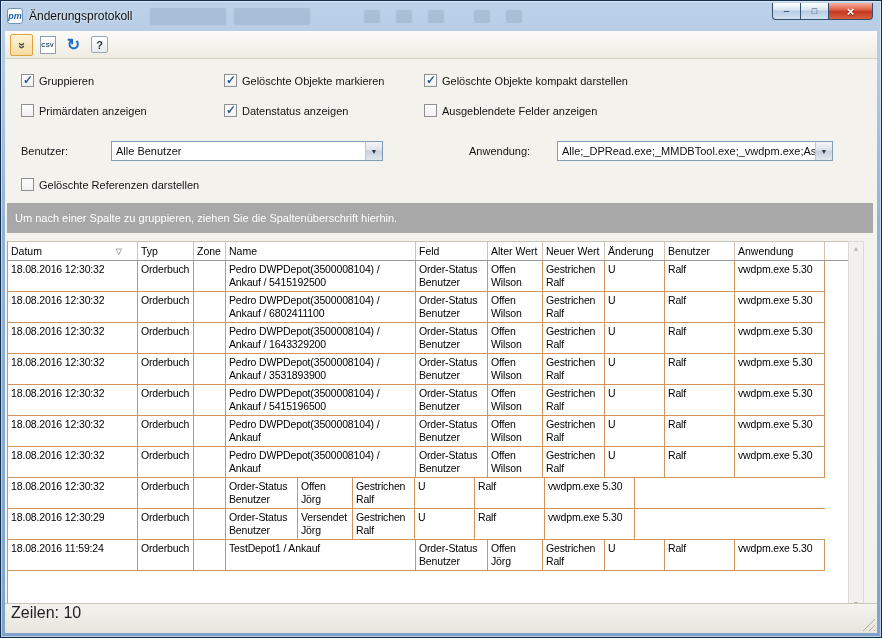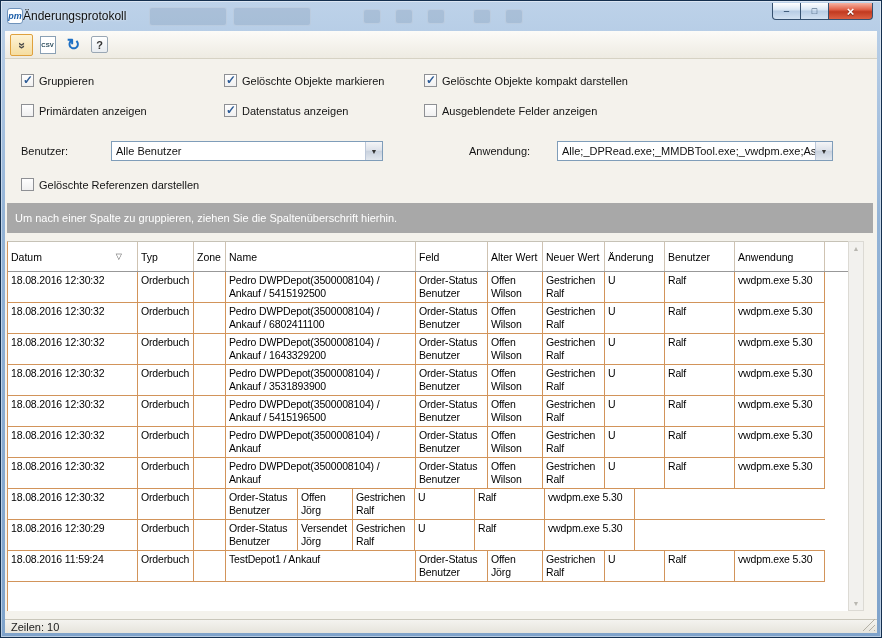--- a/index.html
+++ b/index.html
@@ -1,20 +1,20 @@
 <!DOCTYPE html>
 <html><head>
 <meta charset="utf-8">
 <style>
   *{box-sizing:border-box;margin:0;padding:0}
   body{font-family:"Liberation Sans",sans-serif;background:#4b4b4b}
   .window{position:relative;width:882px;height:638px;background:linear-gradient(180deg,#bdd2e9,#93b3d6 35%,#7fa3cb);border:1px solid #142f4e;box-shadow:inset 0 0 0 1px rgba(255,255,255,.45)}
   
   .titlebar{position:absolute;top:0;left:0;right:0;height:30px;display:flex;align-items:center;padding:0 6px}
-  .win-icon{width:16px;height:16px;background:#fff;border:1px solid #6f93bb;border-radius:3px;font:italic bold 9px/14px "Liberation Sans",sans-serif;color:#1d5fa9;text-align:center;flex:none}
+  .win-icon{width:16px;height:16px;background:#fff;border:1px solid #6f93bb;border-radius:3px;font:italic bold 9px/14px "Liberation Sans",sans-serif;color:#1d5fa9;text-align:center;margin-right:6px;flex:none}
   .win-title{font-size:12px;font-weight:normal;color:#0f0f0f;text-shadow:0 0 3px rgba(255,255,255,.85)}
   .ghost{position:absolute;background:rgba(70,95,130,.15);border:1px solid rgba(255,255,255,.22);border-radius:3px}
   .win-buttons{position:absolute;top:2px;right:8px;display:flex}
   .win-btn{height:17px;border:1px solid #35506f;border-top:none;display:flex;align-items:center;justify-content:center;font-size:11px;color:#1e3c5c;cursor:default}
   .btn-min{width:29px;border-radius:0 0 0 4px;background:linear-gradient(#ffffff,#dbe8f5 40%,#b8cde5 52%,#d3e2f2)}
   .btn-max{width:27px;border-left:none;border-right:none;background:linear-gradient(#ffffff,#dbe8f5 40%,#b8cde5 52%,#d3e2f2);font-size:9px}
   .btn-close{width:45px;border-radius:0 0 4px 0;background:linear-gradient(#f6b3a2,#e2644b 40%,#c23a20 55%,#dd6043);color:#fff;font-weight:bold;font-size:13px;text-shadow:0 1px 1px rgba(0,0,0,.45)}
   
   .client{position:absolute;left:4px;right:4px;top:30px;bottom:4px;background:#f4f2ec;overflow:hidden}
   .toolbar{position:absolute;top:0;left:0;right:0;height:28px;background:linear-gradient(#fcfbf8,#eeebe2);border-bottom:1px solid #d6d2c4;display:flex;align-items:center;padding-left:5px;gap:3px}
@@ -29,36 +29,36 @@
   .cb{position:absolute;display:flex;align-items:center;gap:5px;font-size:11px;color:#141414;height:15px;cursor:default}
   .cb .box{width:13px;height:13px;background:linear-gradient(#fefefe,#f0f0f0);border:1px solid #8e9094;position:relative;flex:none}
   .cb.checked .box::after{content:"✓";position:absolute;left:1px;top:-2px;font-size:12px;font-weight:bold;color:#2d5c96}
   .field-label{position:absolute;font-size:11px;color:#141414}
   .combo{position:absolute;height:20px;background:#fff;border:1px solid #7f9db9;display:flex;align-items:center;font-size:11px;cursor:default}
   .combo .val{flex:1;padding:0 4px;white-space:nowrap;overflow:hidden;color:#111}
   .combo .arrow{width:17px;height:18px;border-left:1px solid #bcc7d8;background:linear-gradient(#f4f5f7,#dde2ea 45%,#c9d2de 52%,#e2e7ee);display:flex;align-items:center;justify-content:center;font-size:7px;color:#333;flex:none}
   .groupbar{position:absolute;top:172px;left:2px;right:4px;height:30px;background:#a8a8a8;color:#fff;font-size:11px;display:flex;align-items:center;padding-left:8px}
   
   .grid{position:absolute;top:210px;left:2px;width:841px;bottom:22px;background:#fff;border-top:1px solid #c6c2b6;border-left:1px solid #d2945a;font-size:10.5px}
-  .grid-header{display:flex;height:30px;border-bottom:1px solid #989898;background:#fff}
+  .grid-header{display:flex;height:19px;border-bottom:1px solid #989898;background:#fff}
   .hcell{flex:0 0 auto;display:flex;align-items:center;padding:0 3px;border-right:1px solid #cfc3b2;white-space:nowrap;overflow:hidden;color:#000;cursor:default}
   .sort-icon{margin-left:auto;margin-right:12px;font-size:8px;color:#555}
   .grid-row{display:flex;height:31px;border-bottom:1px solid #d2945a;width:817px;background:#fff}
   .cell{flex:0 0 auto;padding:2px 3px 0;border-right:1px solid #d2945a;overflow:hidden;white-space:nowrap;line-height:13px;letter-spacing:-0.15px;color:#000}
   .cell-line{white-space:nowrap;overflow:hidden}
   .col-datum{width:130px}.col-typ{width:56px}.col-zone{width:32px}
   .col-name{width:190px;white-space:normal}
   .col-feld{width:72px}.col-alter{width:55px}.col-neuer{width:62px}
   .col-aenderung{width:60px;text-align:left}
   .col-benutzer{width:70px}.col-anwendung{width:90px}
   
   .vscroll{position:absolute;top:210px;left:843px;width:16px;bottom:22px;background:#f2f1ee;border:1px solid #dcdad4;display:flex;flex-direction:column;justify-content:space-between;align-items:center}
   .varrow{font-size:7px;color:#b9b7b1;padding:3px 0;cursor:default}
   
-  .statusbar{position:absolute;left:0;right:0;bottom:0;height:14px;background:linear-gradient(#f4f3ef,#e6e4dc);border-top:1px solid #c9c6ba;display:flex;align-items:center;font-size:11px;color:#222;padding-left:6px}
+  .statusbar{position:absolute;left:0;right:0;bottom:0;height:30px;background:linear-gradient(#f4f3ef,#e6e4dc);border-top:1px solid #c9c6ba;display:flex;font-size:16px;color:#222;padding-left:6px}
   .sizegrip{position:absolute;right:2px;bottom:2px;width:14px;height:14px;background:repeating-linear-gradient(135deg,transparent 0 3px,#b3b0a5 3px 4px);clip-path:polygon(100% 0,100% 100%,0 100%)}
 </style>
 </head>
 <body>
 
 <div class="window">
 
   <div class="titlebar">
     <span class="win-icon">pm</span>
     <span class="win-title">Änderungsprotokoll</span>

